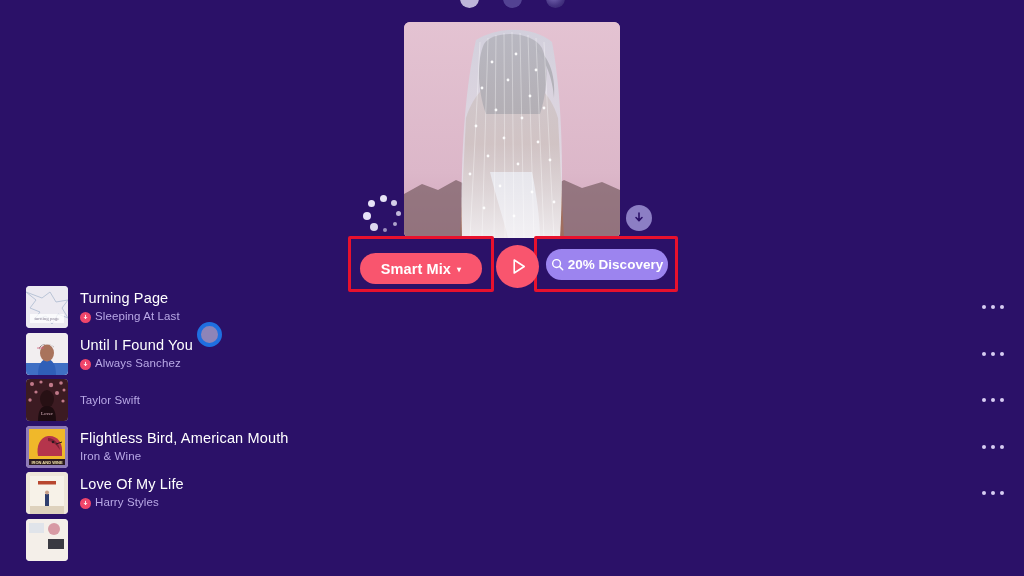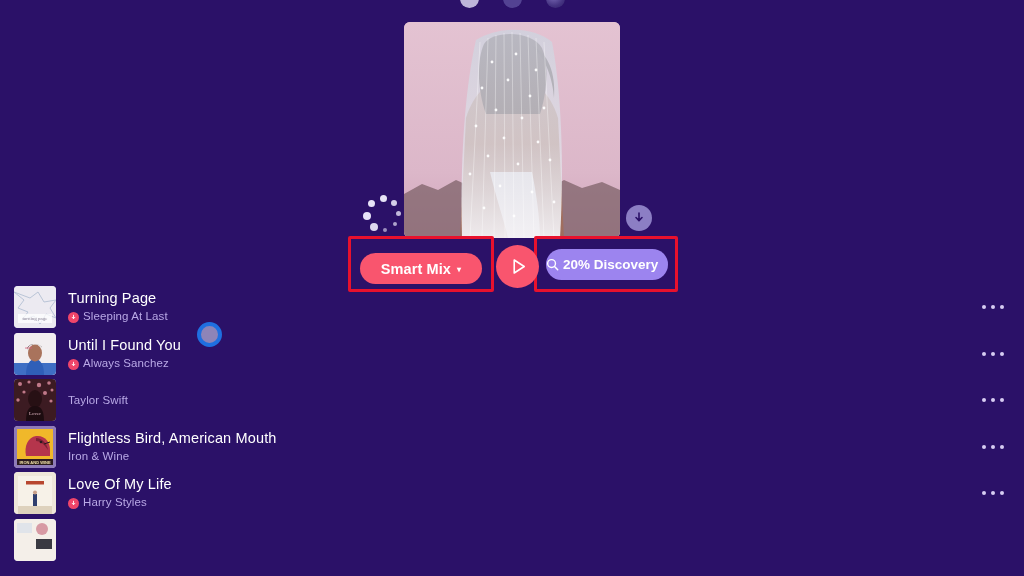--- a/index.html
+++ b/index.html
@@ -145,20 +145,21 @@
   .discovery {
     position: absolute;
     left: 198px;
     top: 13px;
     width: 122px;
     height: 31px;
     background: #9c84ef;
     border-radius: 16px;
     display: flex;
     align-items: center;
+    justify-content: center;
     gap: 4px;
     color: #ffffff;
     font-size: 13.5px;
     font-weight: 600;
     cursor: pointer;
     border: none;
     white-space: nowrap;
   }
   .discovery svg { width: 13px; height: 13px; flex: 0 0 auto; }
 
@@ -167,21 +168,21 @@
     position: absolute;
     left: 0;
     top: 284px;
     width: 1024px;
   }
   .track-row {
     position: relative;
     height: 46.5px;
     display: flex;
     align-items: center;
-    padding-left: 14px;
+    padding-left: 26px;
     cursor: pointer;
   }
   .thumb {
     width: 42px;
     height: 42px;
     border-radius: 4px;
     overflow: hidden;
     flex: 0 0 auto;
     background: #cfc8e3;
   }

